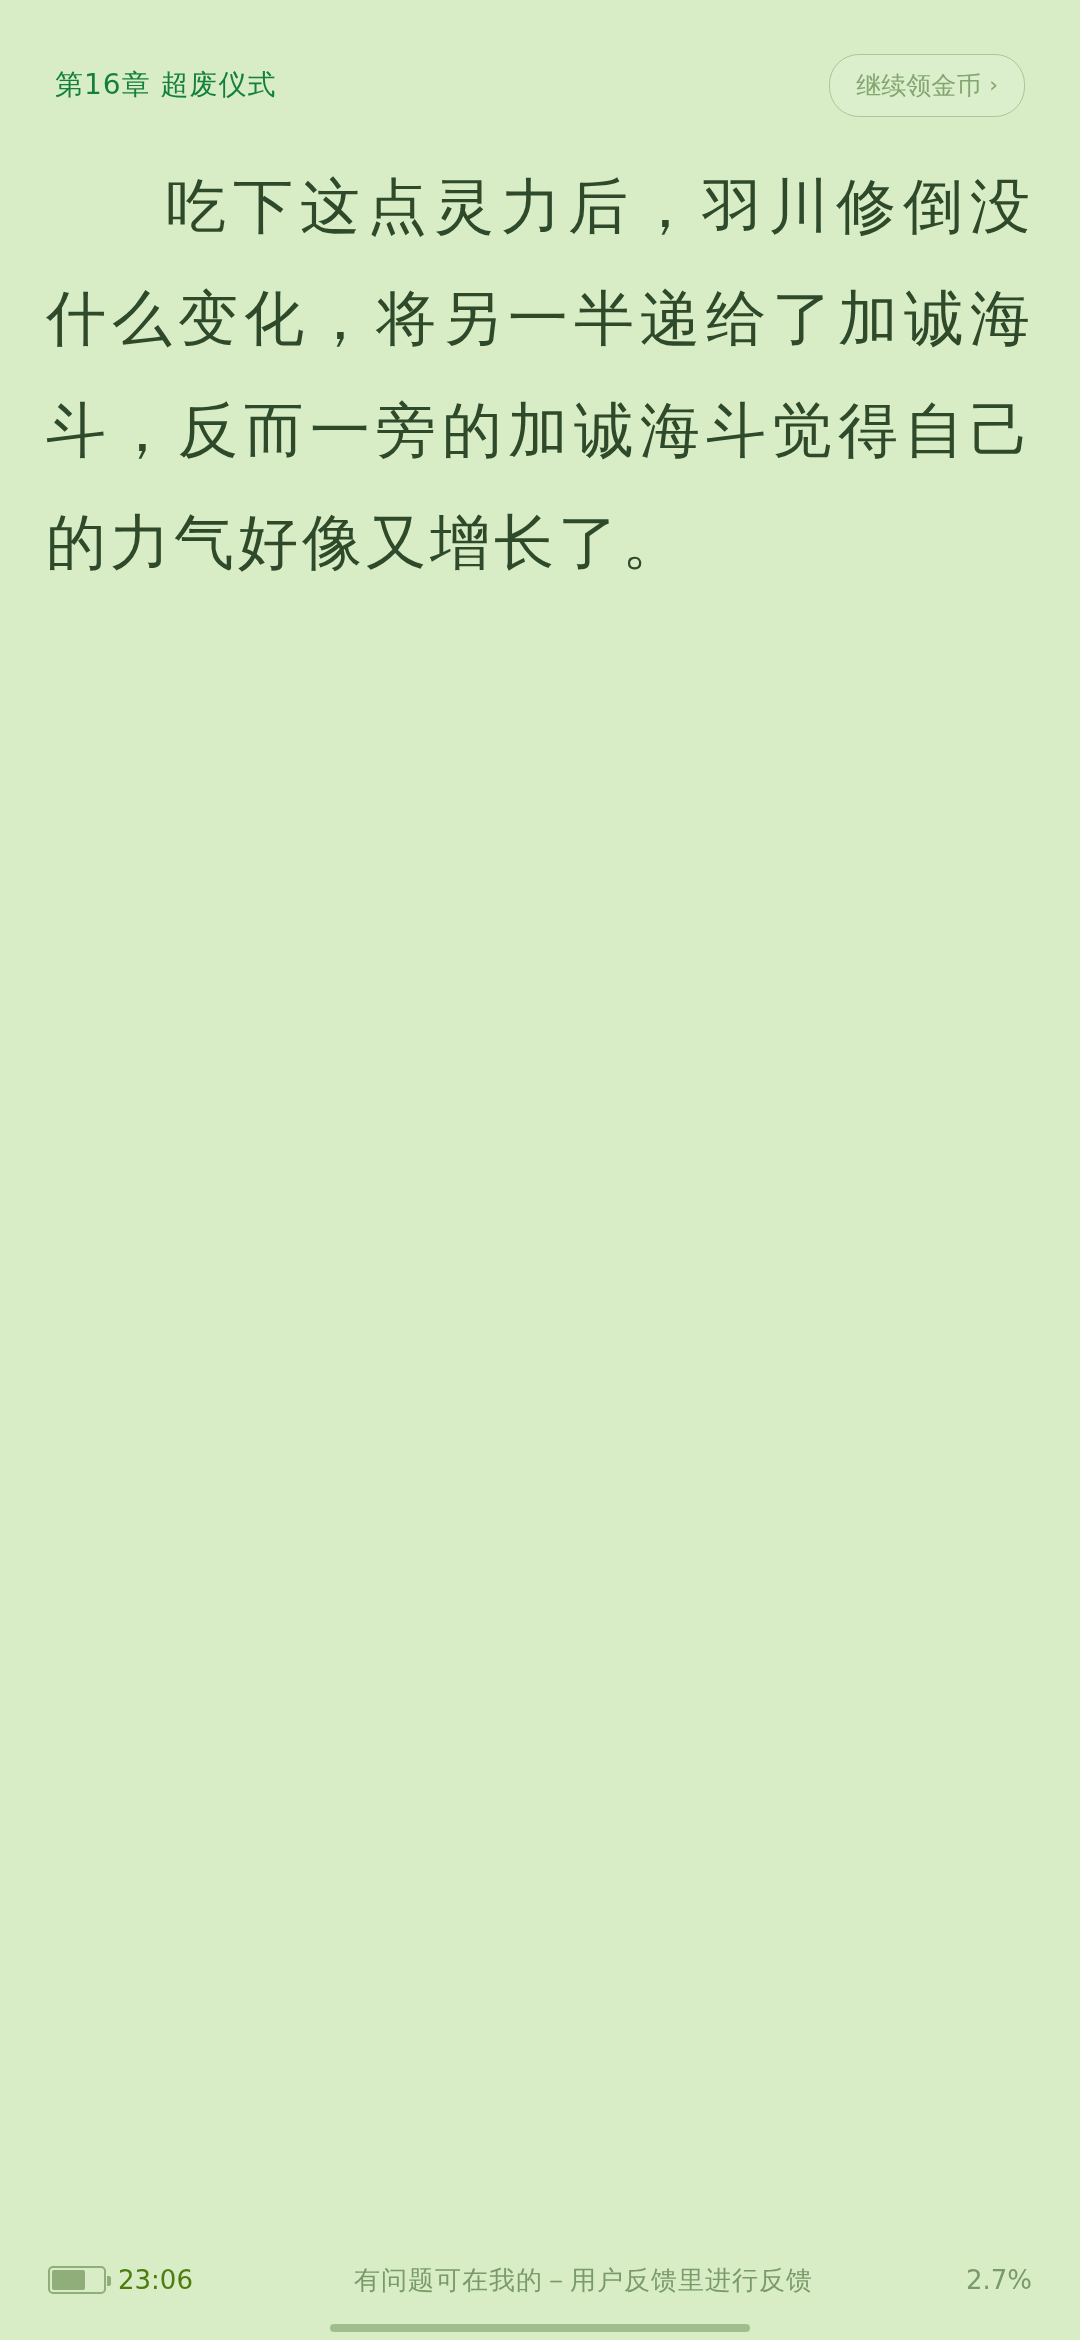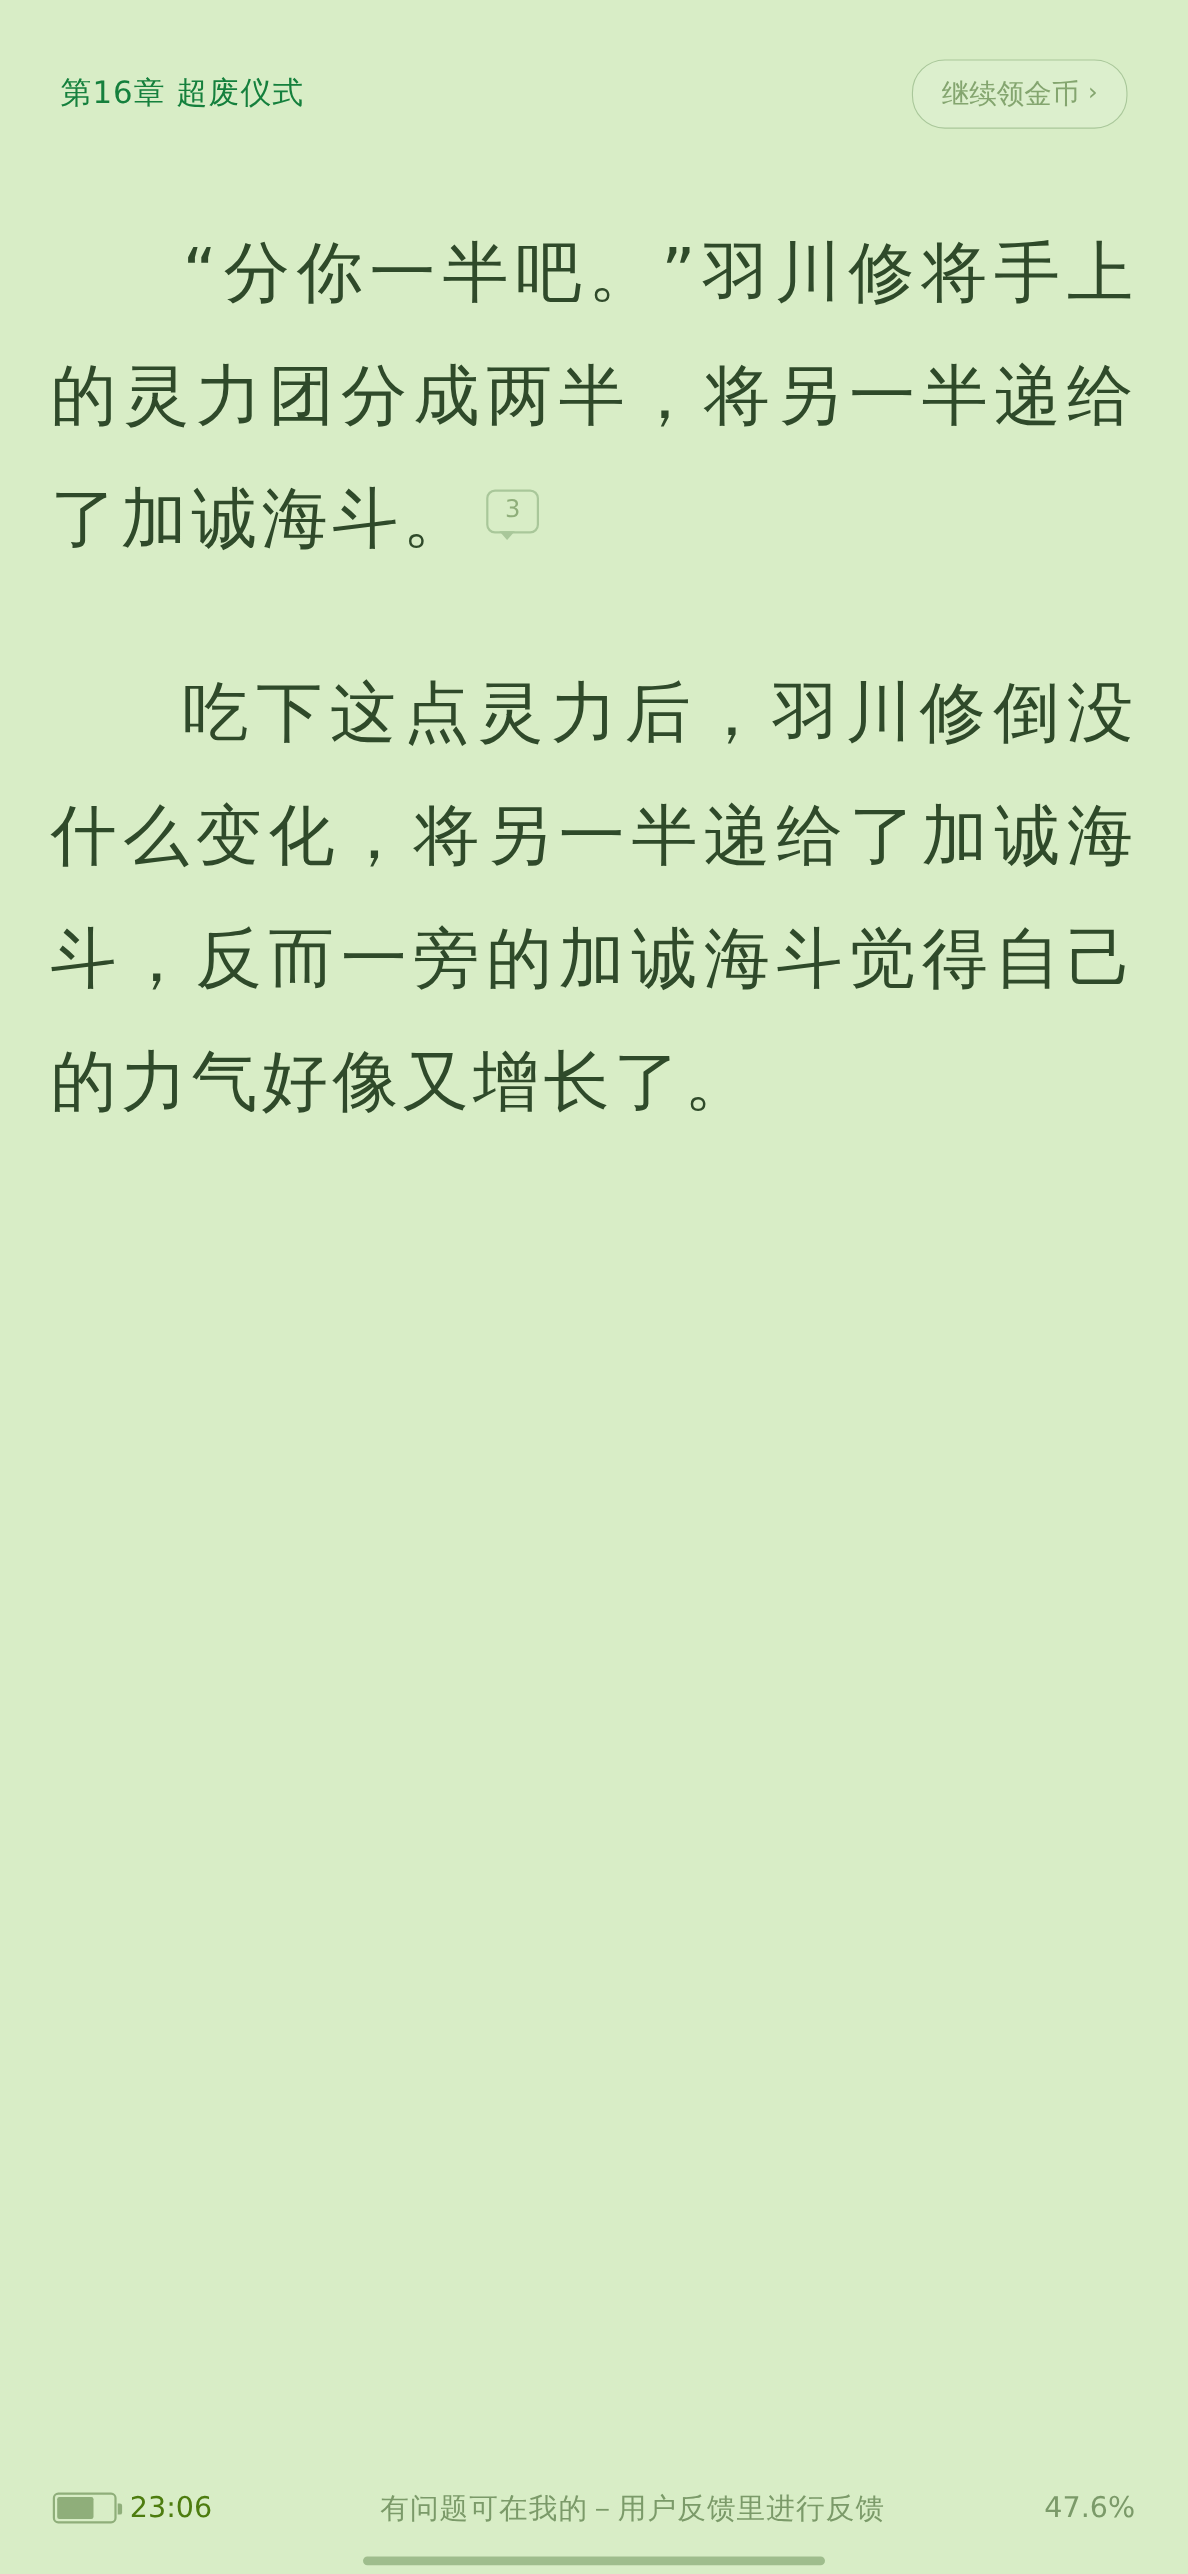--- a/index.html
+++ b/index.html
@@ -183,33 +183,30 @@
 <div class="topbar">
   <div class="chapter-title">第16章 超废仪式</div>
   <div class="reward-pill">
     <span>继续领金币</span>
     <span class="chev">›</span>
   </div>
 </div>
 
 <div class="content">
 
-  <p class="para first">
-    <span>“分你一半吧。”羽川修将手上的灵力团分成两半，将另一半递给了加诚海斗。</span><span class="comment-badge">3</span>
-  </p>
 
 
   <p class="para">
     <span>吃下这点灵力后，羽川修倒没什么变化，将另一半递给了加诚海斗，反而一旁的加诚海斗觉得自己的力气好像又增长了。</span>
   </p>
 
 </div>
 
 <div class="statusbar">
   <div class="battery">
     <div class="fill" style="width: 62%;"></div>
   </div>
   <div class="clock">23:06</div>
   <div class="hint">有问题可在我的－用户反馈里进行反馈</div>
-  <div class="progress">47.6%</div>
+  <div class="progress">2.7%</div>
 </div>
 
 <div class="home-indicator"></div>
 
 </body></html>

